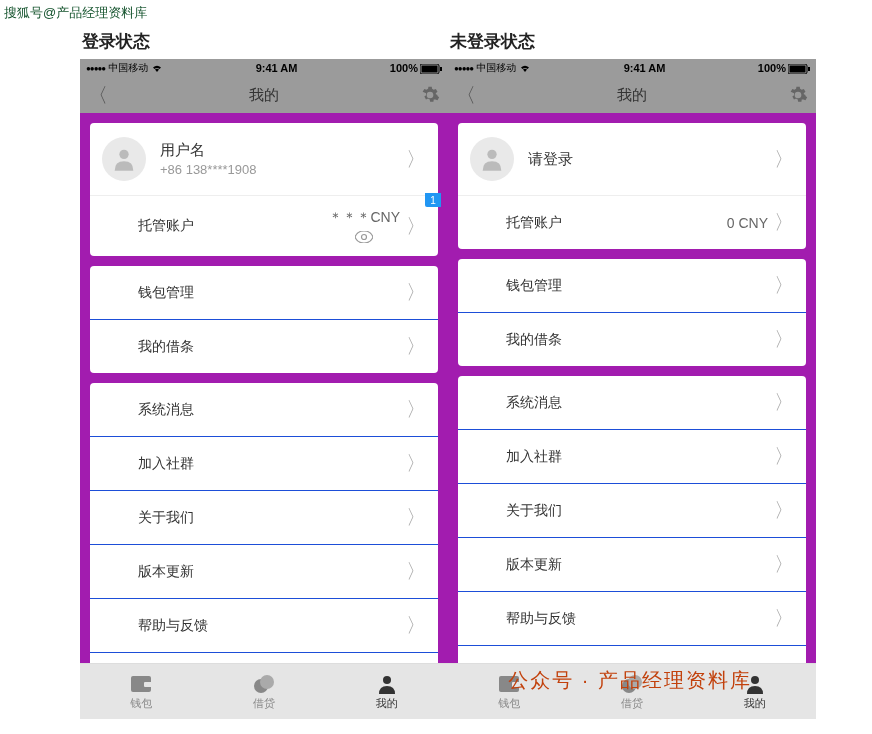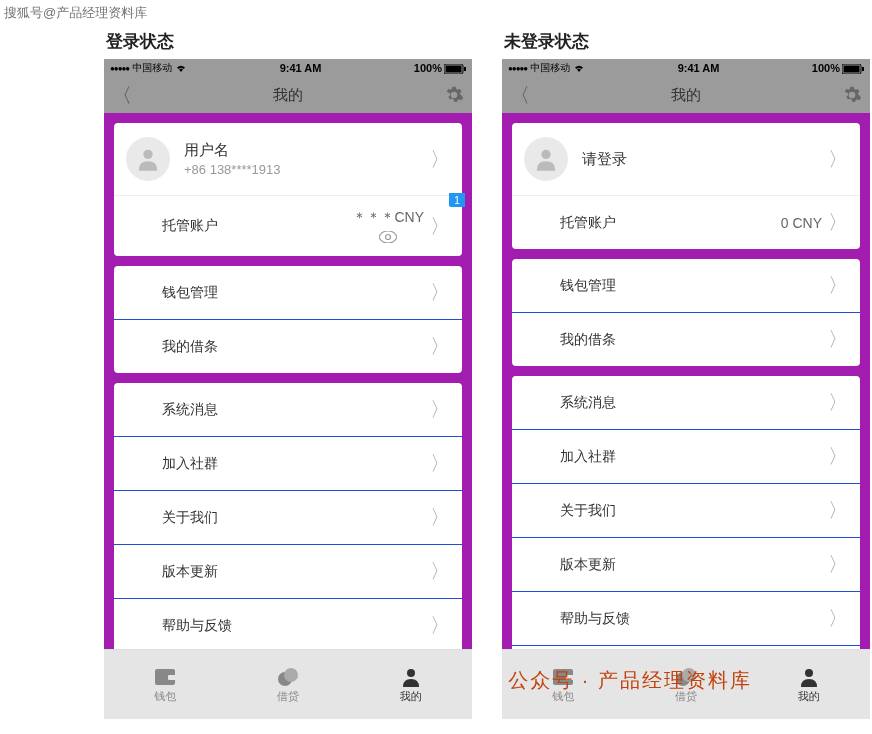--- a/index.html
+++ b/index.html
@@ -7,27 +7,26 @@
       background: #fff;
       font-family: -apple-system, "Helvetica Neue", Arial, sans-serif;
       width: 872px;
       height: 734px;
       overflow: hidden;
     }
     .watermark-top {
       position: absolute;
       top: 4px;
       left: 4px;
-      color: #737373;
+      color: #14532d;
       font-size: 13px;
     }
     .container {
       display: flex;
-      gap: 30px;
-      padding: 30px 80px 0 104px;
+      padding: 30px 80px 0 80px;
     }
     .col { flex: 1; }
     .state-title {
       font-size: 17px;
       font-weight: bold;
       color: #222;
       margin-bottom: 6px;
       padding-left: 2px;
     }
     .phone {
@@ -111,21 +110,21 @@
       top: -3px;
       right: -3px;
       background: #2196f3;
       color: #fff;
       font-size: 10px;
       width: 16px; height: 14px;
       display: flex; align-items: center; justify-content: center;
       border-radius: 0 0 0 2px;
     }
     .tabbar {
-      height: 70px;
+      height: 56px;
       background: #e5e5e5;
       border-top: 1px solid #ddd;
       display: flex;
     }
     .tab {
       flex: 1;
       display: flex;
       flex-direction: column;
       align-items: center;
       justify-content: center;
@@ -191,21 +190,21 @@
         <div class="card">
           <div class="user-row">
             <div class="avatar">
               <svg width="28" height="28" viewBox="0 0 24 24">
                   <circle cx="12" cy="8" r="4" fill="#bbb"></circle>
                   <path d="M4 22 Q4 14 12 14 Q20 14 20 22 Z" fill="#bbb"></path>
                 </svg>
             </div>
             <div class="user-info">
               <div class="user-name">用户名</div>
-              <div class="user-phone">+86 138****1913</div>
+              <div class="user-phone">+86 138****1908</div>
             </div>
             <span class="chev">〉</span>
           </div>
           <div class="row">
             <span class="row-label">托管账户</span>
             <span class="row-value">
               <span>＊＊＊CNY</span>
               <span class="eye">
                 <svg width="18" height="12" viewBox="0 0 18 12">
                     <path d="M9 0 Q2 0 0 6 Q2 12 9 12 Q16 12 18 6 Q16 0 9 0 Z" fill="none" stroke="#999" stroke-width="1.2"></path>

